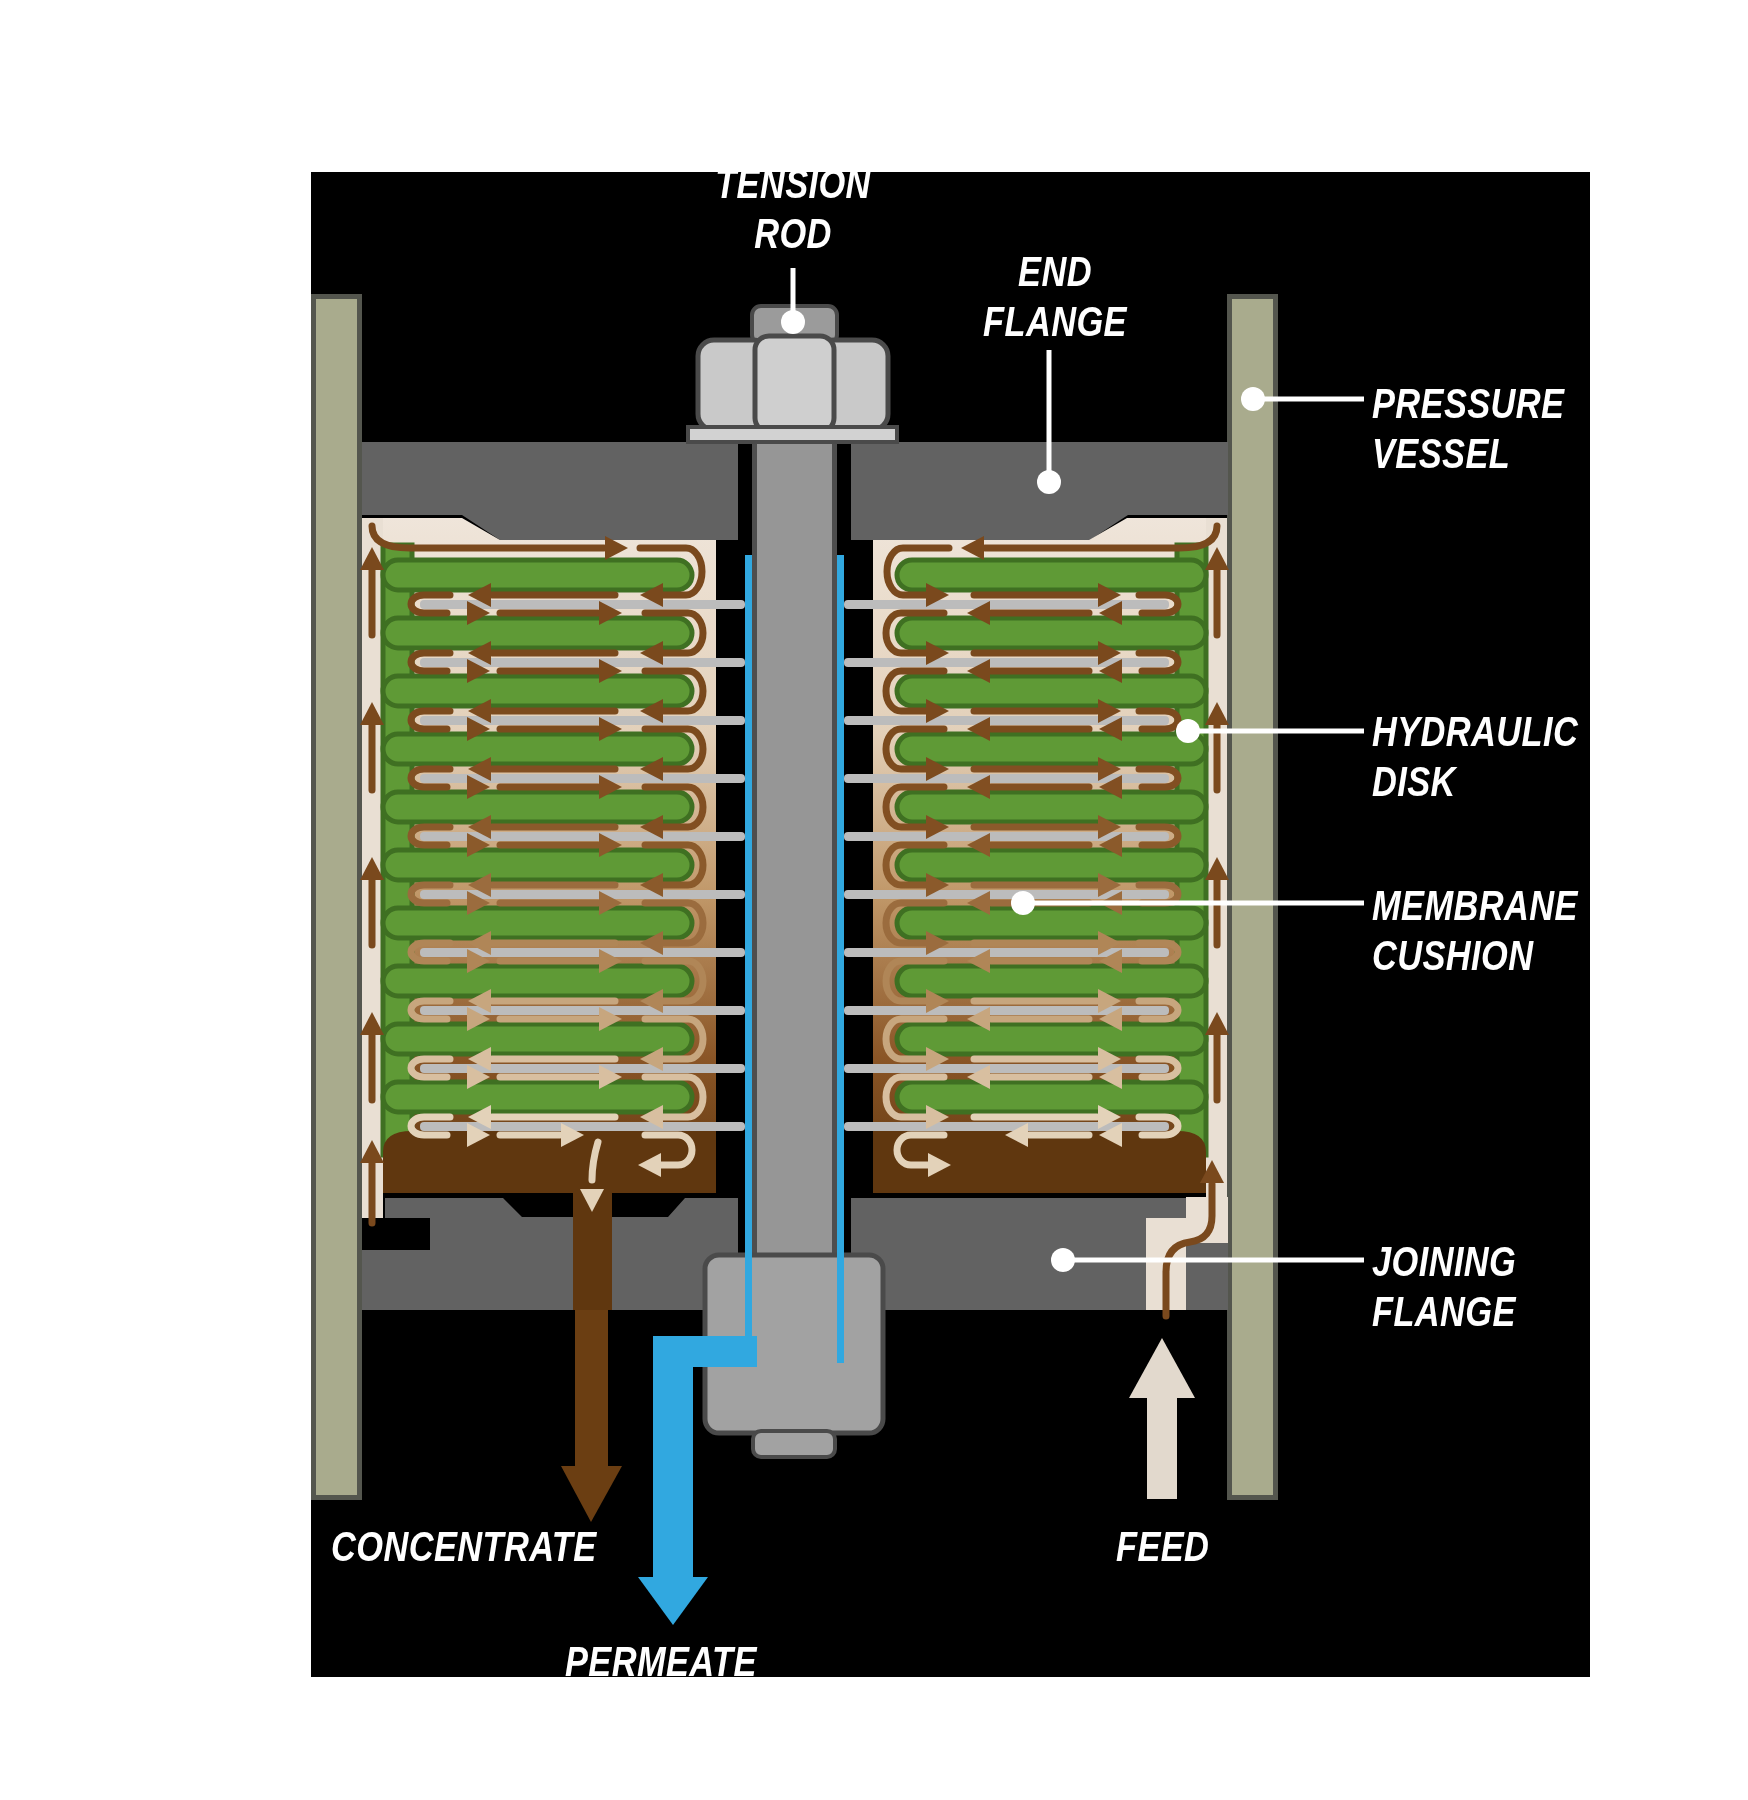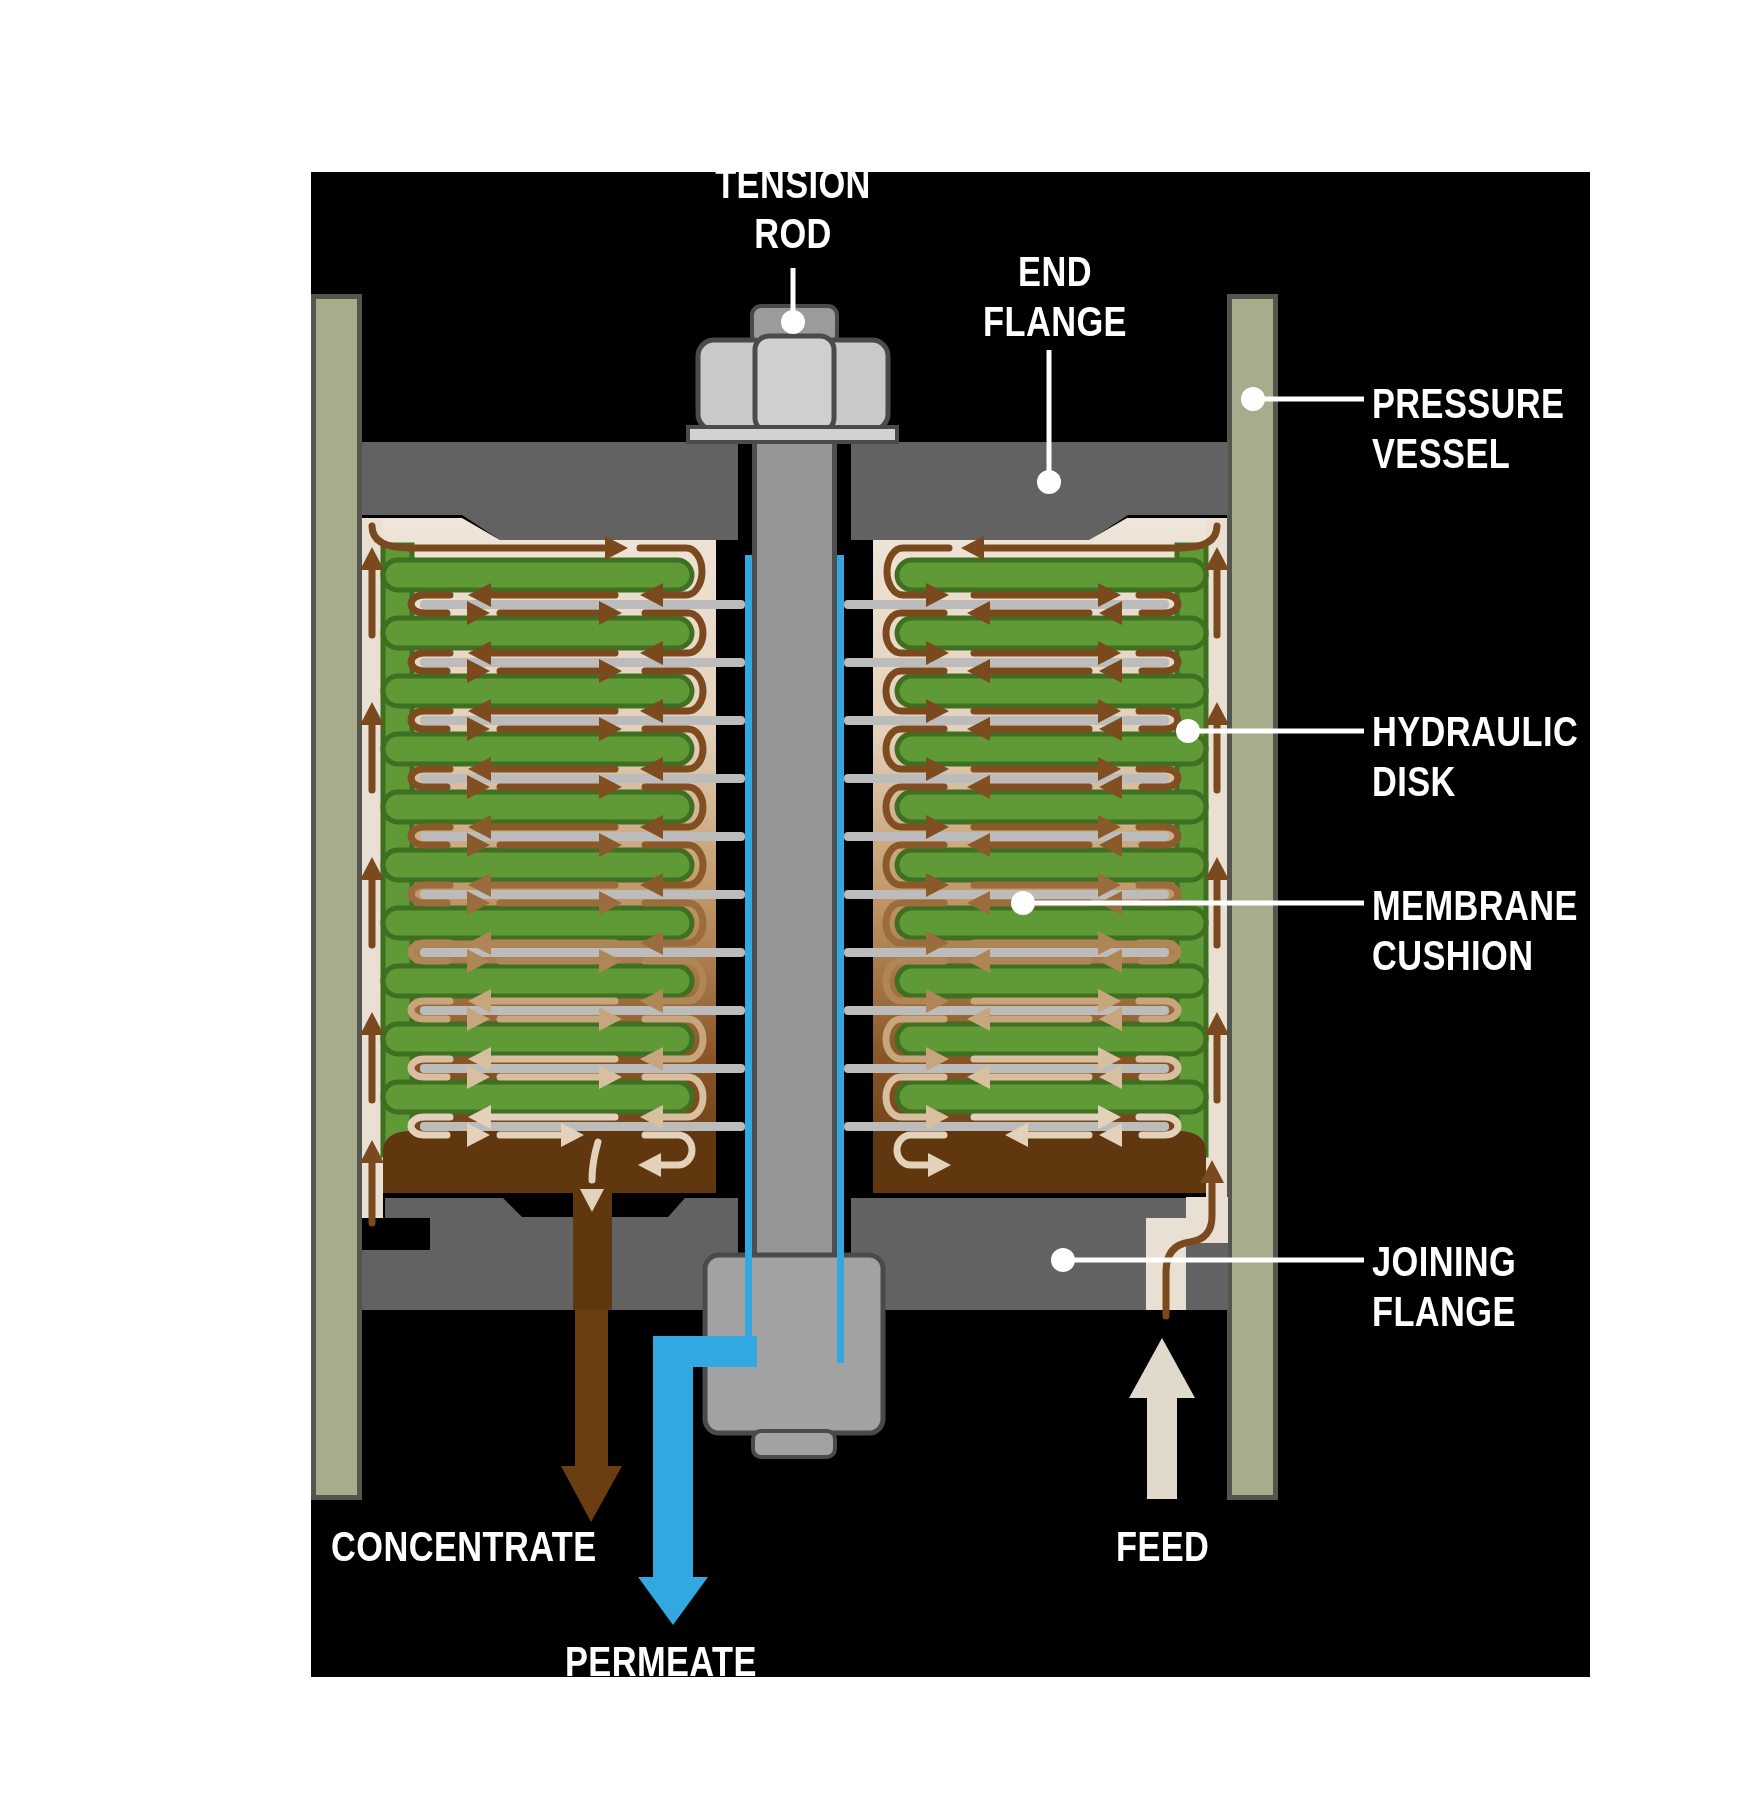--- a/index.html
+++ b/index.html
@@ -1,17 +1,17 @@
 <!DOCTYPE html>
 <html><head>
 <meta charset="utf-8">
 <style>
   html,body{margin:0;padding:0;background:#ffffff;}
   #page{position:relative;width:1748px;height:1800px;background:#ffffff;overflow:hidden;
-        font-family:"Liberation Sans",sans-serif;}
+        font-family:"Liberation Sans",sans-serif;font-style:italic;}
   #diagram-svg{position:absolute;left:0;top:0;width:1748px;height:1800px;}
   .lbl{position:absolute;color:#ffffff;font-weight:700;font-size:43px;line-height:50px;
        letter-spacing:.5px;white-space:nowrap;transform:scaleX(.8);transform-origin:0 0;}
   .lbl.center{width:300px;text-align:center;transform-origin:50% 0;}
 </style>
 </head>
 <body>
 
 <div id="page">
 

